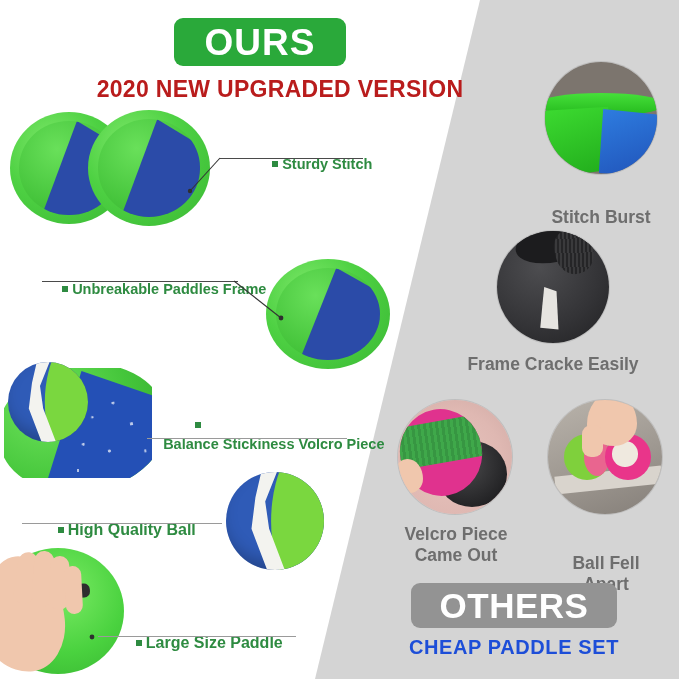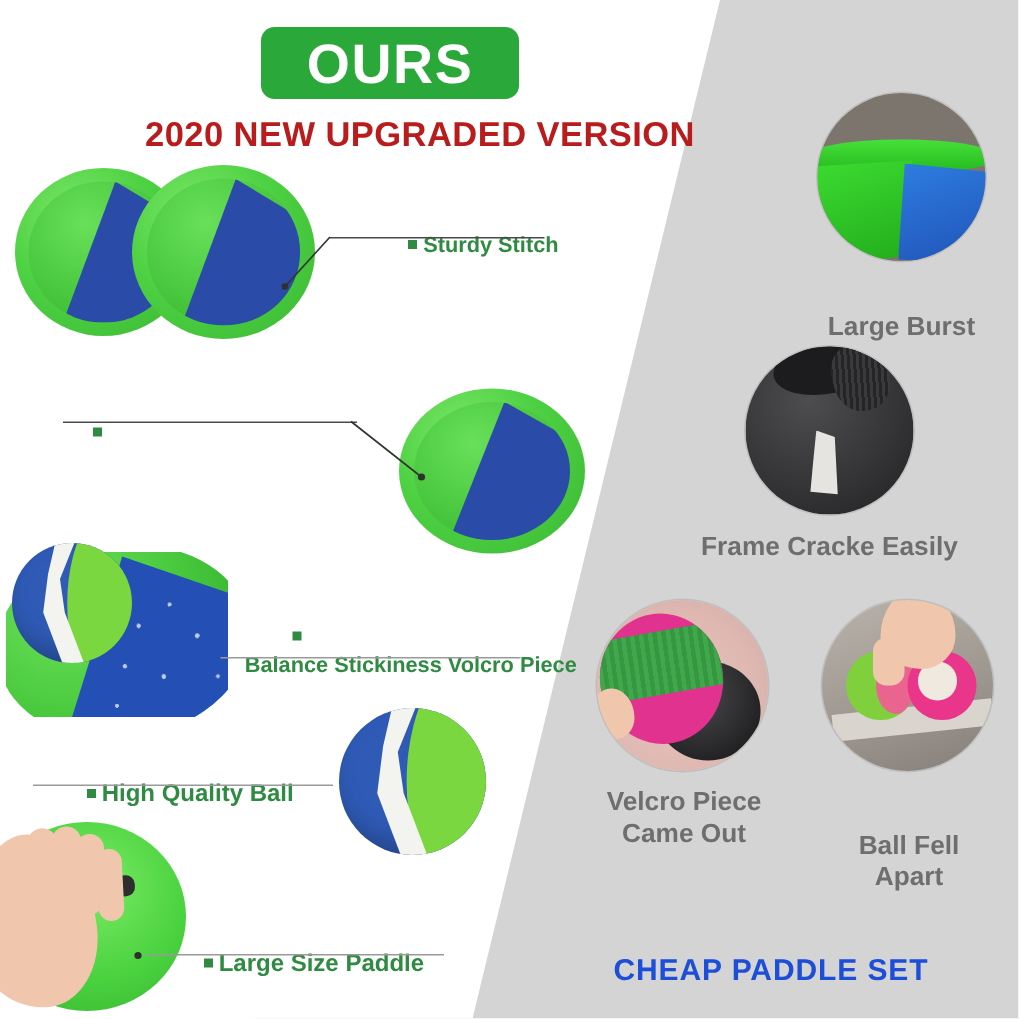--- a/index.html
+++ b/index.html
@@ -234,21 +234,21 @@
     <circle cx="10" cy="36" r="2.2"></circle>
   </svg>
 
   <div class="paddle" style="left:266px; top:259px; width:124px; height:110px;">
     <div class="inner">
       <div class="velcro"></div>
     </div>
   </div>
 
   <div class="anno" style="left:46px; top:262px;">
-    <span class="bullet"></span>
+    <span class="bullet"></span><span>Unbreakable Paddles Frame</span>
   </div>
   <div class="rule" style="left:42px; top:281px; width:196px;"></div>
   <svg class="leader" style="left:232px; top:278px;" width="58" height="46">
     <line x1="2" y1="3" x2="49" y2="40"></line>
     <circle cx="49" cy="40" r="2.4"></circle>
   </svg>
 
   <div>
     <div style="position:absolute; left:4px; top:368px; width:148px; height:110px; overflow:hidden;">
       <div style="position:absolute; left:-6px; top:-4px; width:168px; height:128px; border-radius:50%/48%; transform:rotate(-9deg); background:radial-gradient(circle at 30% 25%, #6fe35c 0%, #45c63b 55%, #33a92e 100%); overflow:hidden;">
@@ -305,21 +305,21 @@
   <svg class="leader" style="left:88px; top:630px;" width="22" height="14">
     <circle cx="4" cy="7" r="2.4"></circle>
   </svg>
 
   <div class="photo-circle" style="left:545px; top:62px; width:112px; height:112px;">
     <div style="position:absolute; inset:0; background:#7c756e;"></div>
     <div style="position:absolute; left:-6%; top:28%; width:112%; height:20%; background:linear-gradient(180deg,#46e03a,#23b81c); border-radius:50%;"></div>
     <div style="position:absolute; left:-4%; top:40%; width:70%; height:64%; background:linear-gradient(160deg,#3ddc31,#1fa81a); clip-path:polygon(0% 6%, 86% 0%, 100% 86%, 8% 100%);"></div>
     <div style="position:absolute; left:48%; top:42%; width:66%; height:62%; background:linear-gradient(160deg,#2e7de0,#1f4fb5); clip-path:polygon(6% 0%, 100% 10%, 100% 100%, 0% 92%);"></div>
   </div>
-  <div class="cap" style="left:527px; top:207px; width:148px;">Large Burst</div>
+  <div class="cap" style="left:527px; top:207px; width:148px;">Stitch Burst</div>
 
   <div class="photo-circle" style="left:497px; top:231px; width:112px; height:112px;">
     <div style="position:absolute; inset:0; background:radial-gradient(circle at 38% 32%, #4d4d50 0%, #333336 60%, #202022 100%);"></div>
     <div style="position:absolute; left:16%; top:-6%; width:70%; height:34%; background:#1c1c1e; border-radius:50%; transform:rotate(-12deg);"></div>
     <div style="position:absolute; left:52%; top:-2%; width:34%; height:40%; background:repeating-linear-gradient(100deg,#3a3a3c 0 2px,#252527 2px 4px); border-radius:40% 40% 46% 46%; transform:rotate(-14deg);"></div>
     <div style="position:absolute; left:36%; top:50%; width:22%; height:38%; background:#e6e4e0; clip-path:polygon(28% 0%, 78% 10%, 86% 100%, 12% 96%, 20% 46%);"></div>
   </div>
   <div class="cap" style="left:461px; top:354px; width:184px;">Frame Cracke  Easily</div>
 
   <div class="photo-circle" style="left:398px; top:400px; width:114px; height:114px;">
@@ -341,15 +341,18 @@
     </div>
     <div style="position:absolute; left:50%; top:30%; width:40%; height:40%; border-radius:50%; background:#e9358a; overflow:hidden;">
       <div style="position:absolute; left:16%; top:16%; width:56%; height:56%; background:#efe9df; border-radius:50%;"></div>
     </div>
     <div class="hand" style="left:34%; top:-6%; width:44%; height:46%;"></div>
     <div class="hand" style="left:30%; top:22%; width:18%; height:28%; border-radius:9px;"></div>
   </div>
   <div class="cap" style="left:546px; top:524px; width:120px;margin-top:29px;">Ball Fell
 Apart</div>
 
+  <div class="others-badge">
+    <span class="others-badge-text">OTHERS</span>
+  </div>
   <div class="others-sub">CHEAP PADDLE SET</div>
 
 </div>
 
 </body></html>

